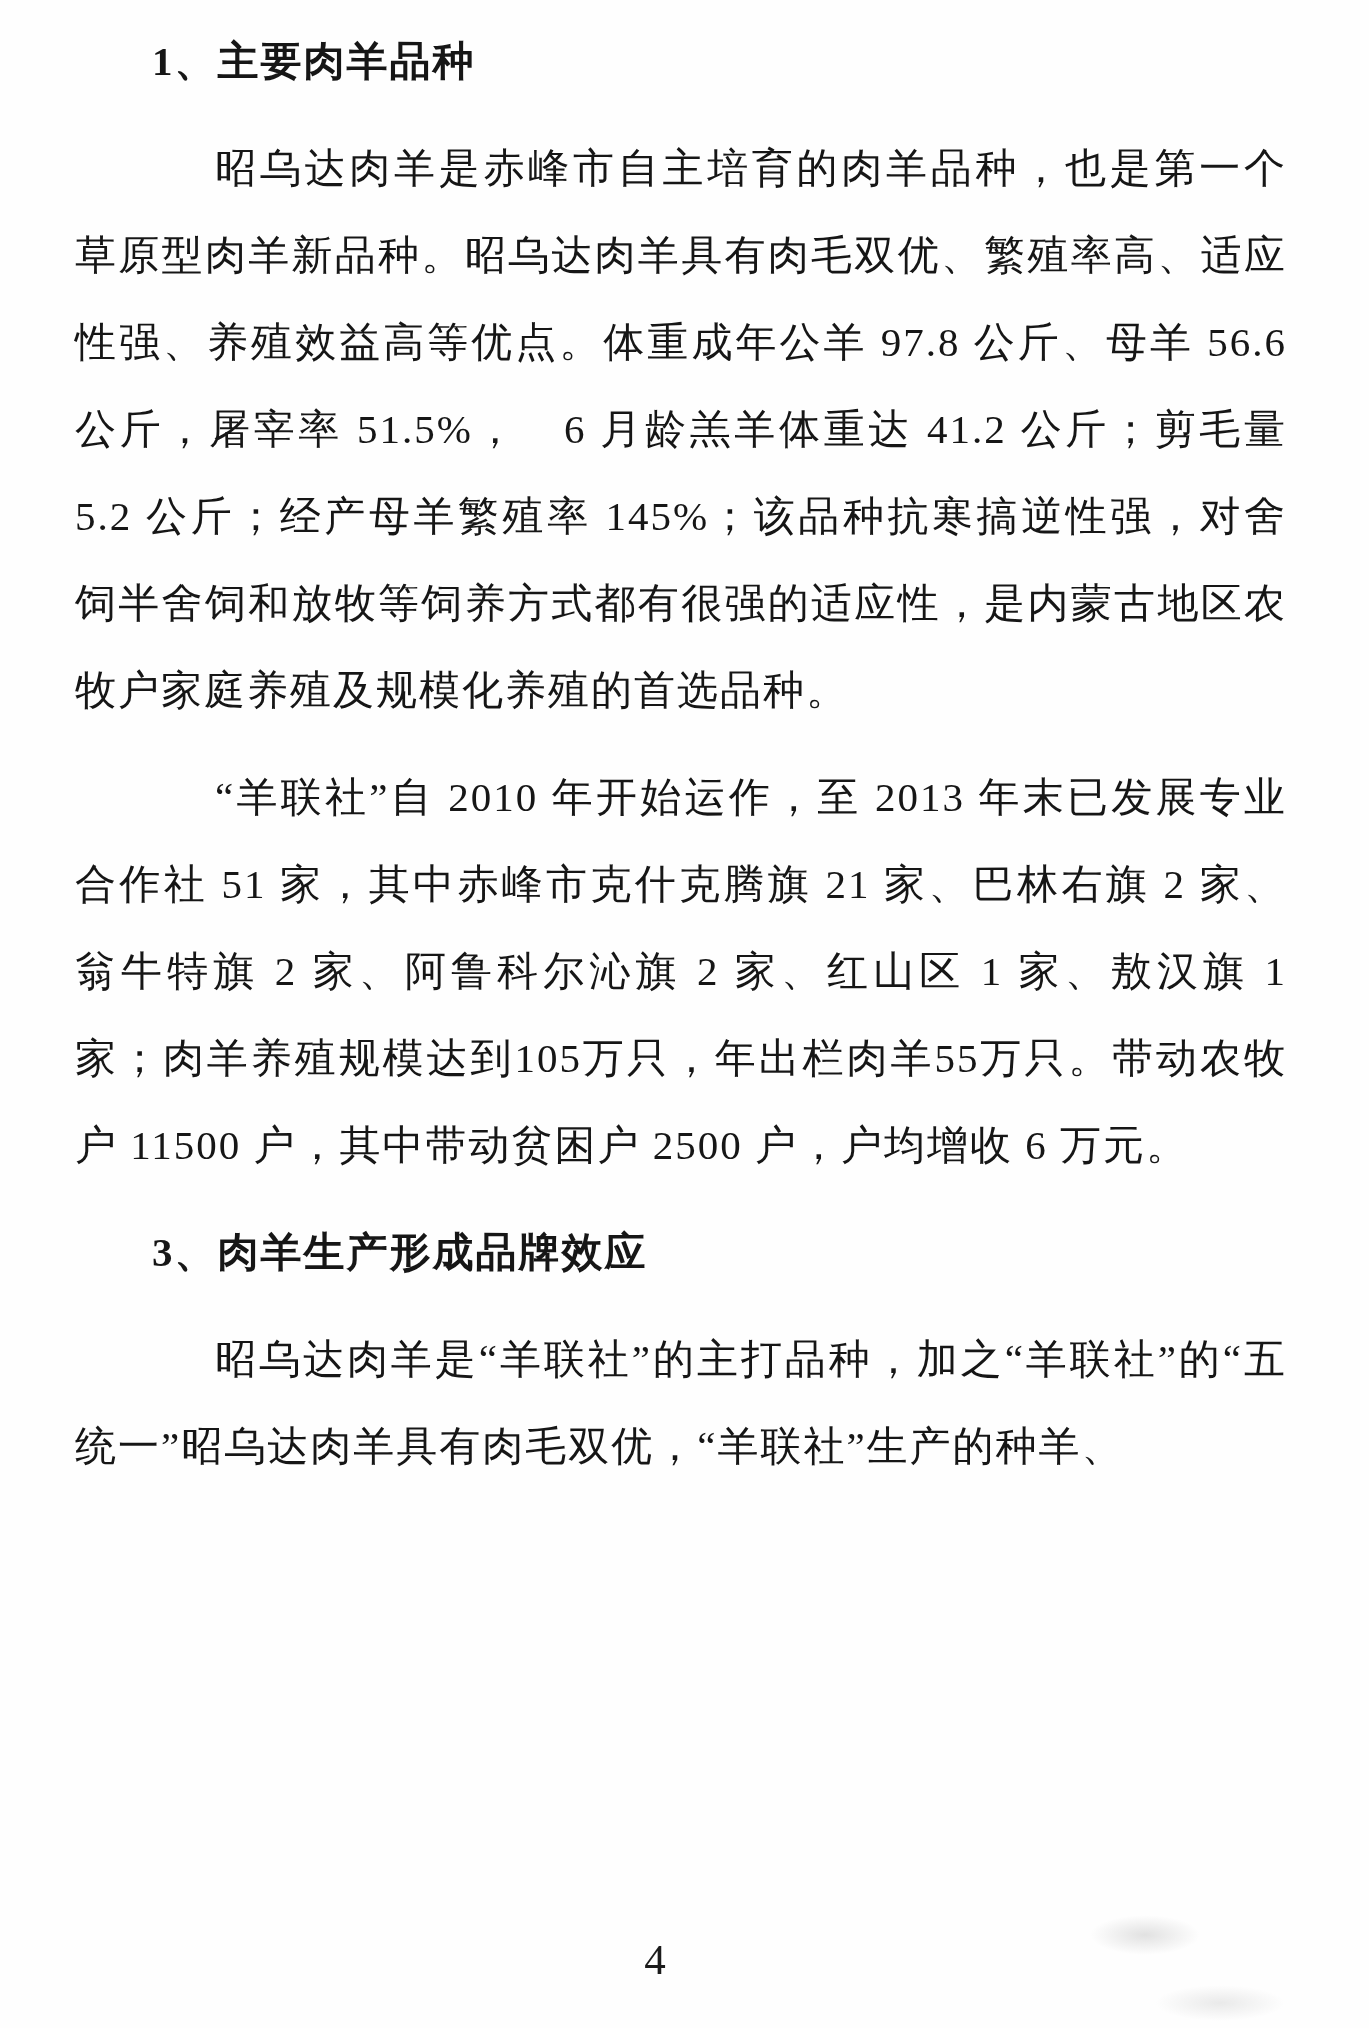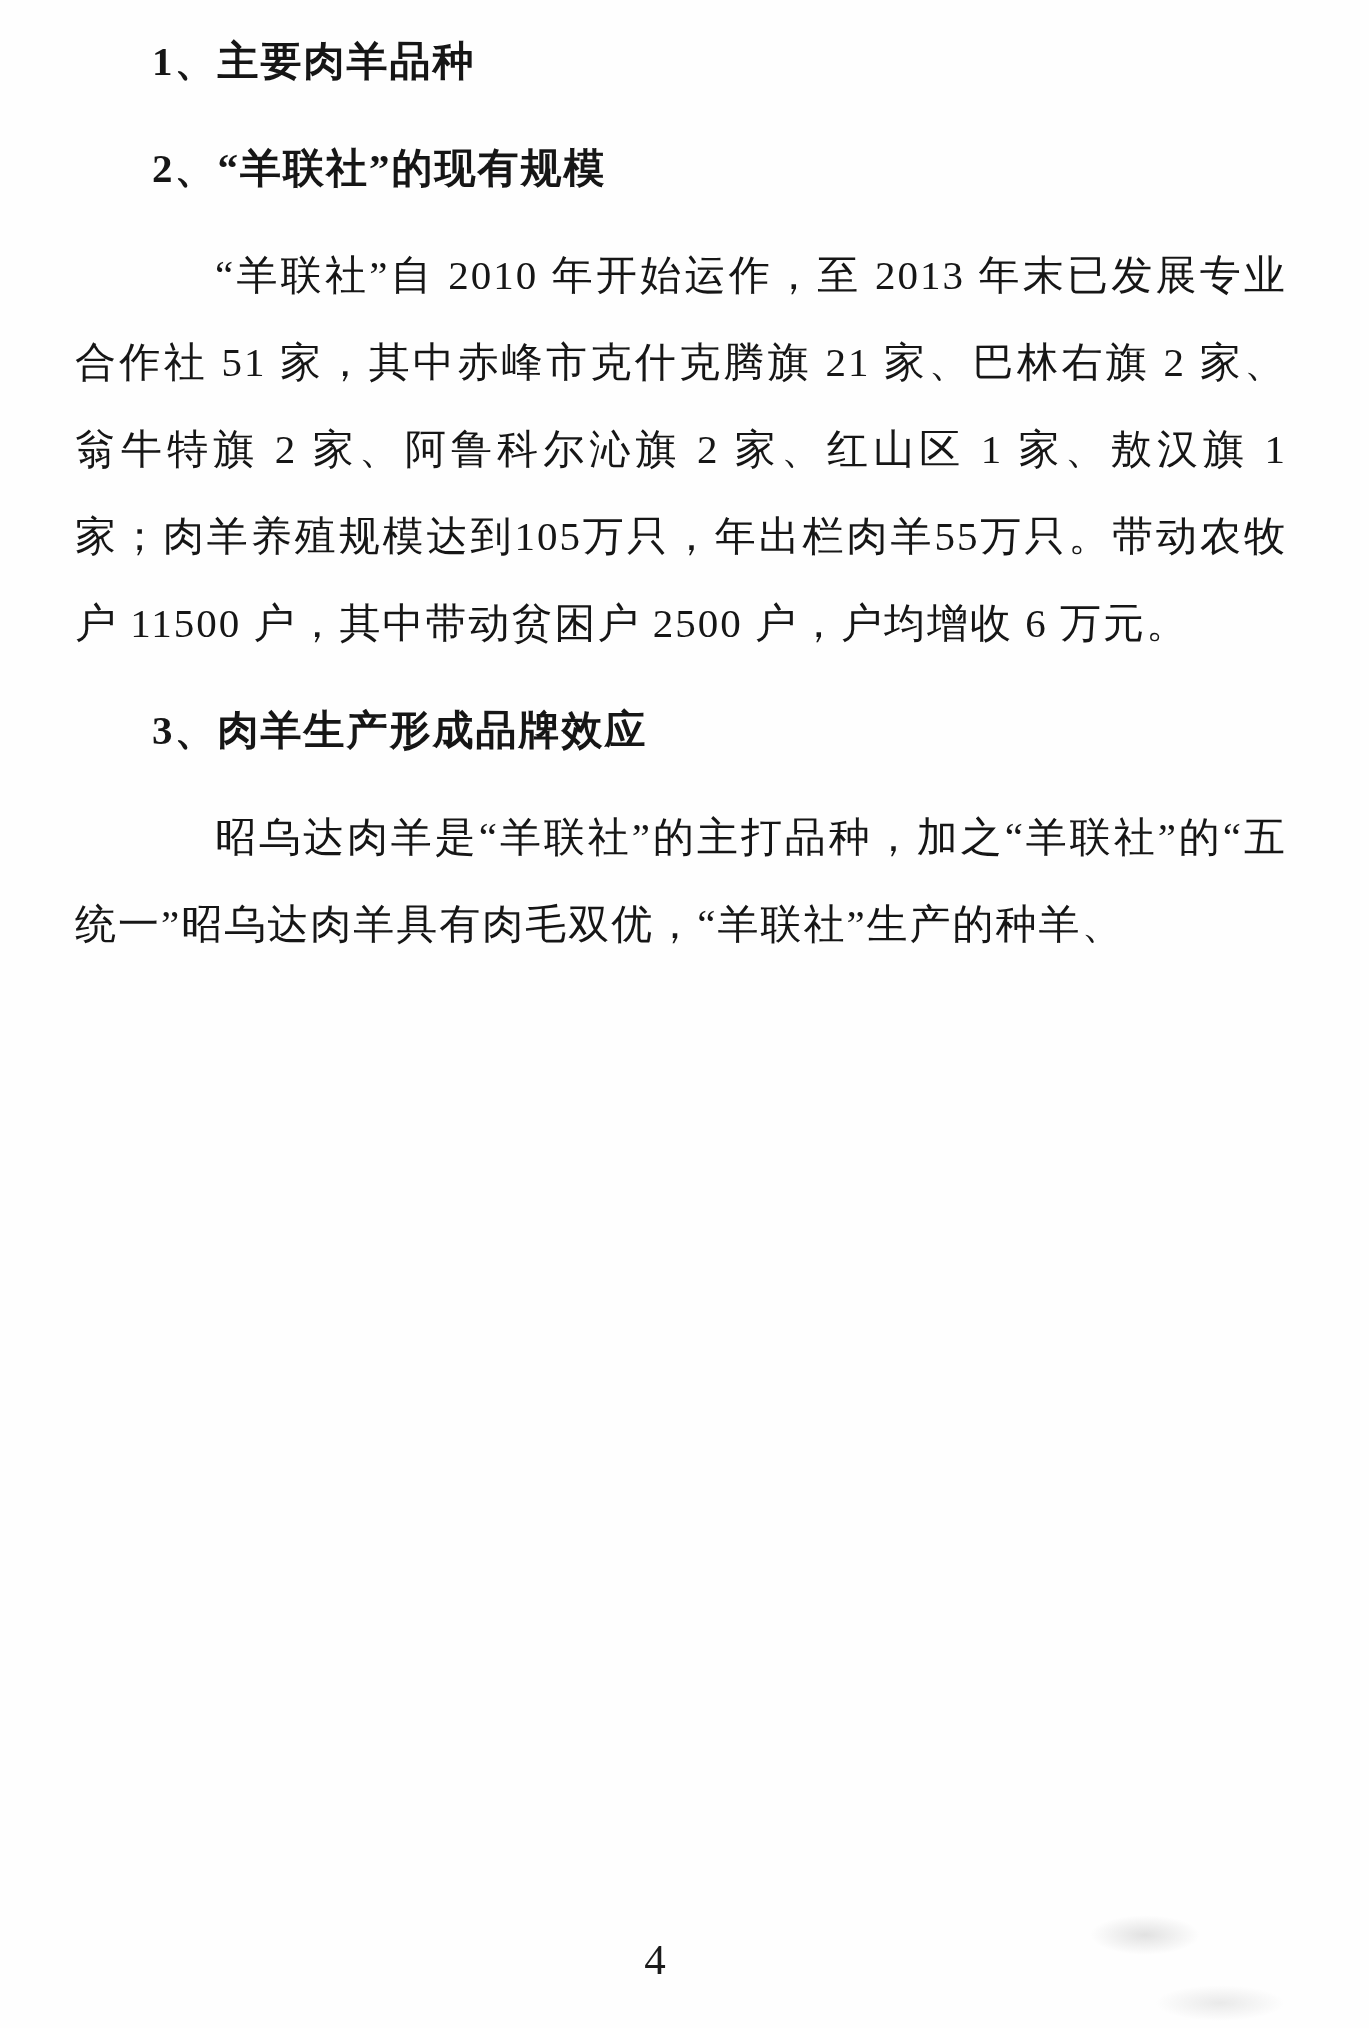--- a/index.html
+++ b/index.html
@@ -69,21 +69,21 @@
     height: 36px;
     background: radial-gradient(ellipse at center, rgba(160,160,160,0.22), rgba(160,160,160,0) 70%);
   }
 </style>
 </head>
 <body>
 
 <div class="page">
   <div class="content">
     <h2 class="block heading">1、主要肉羊品种</h2>
-    <h2 class="block heading">2、“羊联社”的现有规模</h2>
+    <p class="block paragraph">昭乌达肉羊是赤峰市自主培育的肉羊品种，也是第一个草原型肉羊新品种。昭乌达肉羊具有肉毛双优、繁殖率高、适应性强、养殖效益高等优点。体重成年公羊 97.8 公斤、母羊 56.6 公斤，屠宰率 51.5%，　6 月龄羔羊体重达 41.2 公斤；剪毛量 5.2 公斤；经产母羊繁殖率 145%；该品种抗寒搞逆性强，对舍饲半舍饲和放牧等饲养方式都有很强的适应性，是内蒙古地区农牧户家庭养殖及规模化养殖的首选品种。</p>
     <p class="block paragraph">“羊联社”自 2010 年开始运作，至 2013 年末已发展专业合作社 51 家，其中赤峰市克什克腾旗 21 家、巴林右旗 2 家、翁牛特旗 2 家、阿鲁科尔沁旗 2 家、红山区 1 家、敖汉旗 1 家；肉羊养殖规模达到105万只，年出栏肉羊55万只。带动农牧户 11500 户，其中带动贫困户 2500 户，户均增收 6 万元。</p>
     <h2 class="block heading">3、肉羊生产形成品牌效应</h2>
     <p class="block paragraph">昭乌达肉羊是“羊联社”的主打品种，加之“羊联社”的“五统一”昭乌达肉羊具有肉毛双优，“羊联社”生产的种羊、</p>
   </div>
 
   <div class="smudge-a"></div>
   <div class="smudge-b"></div>
 
   <div class="page-number">4</div>
 </div>

